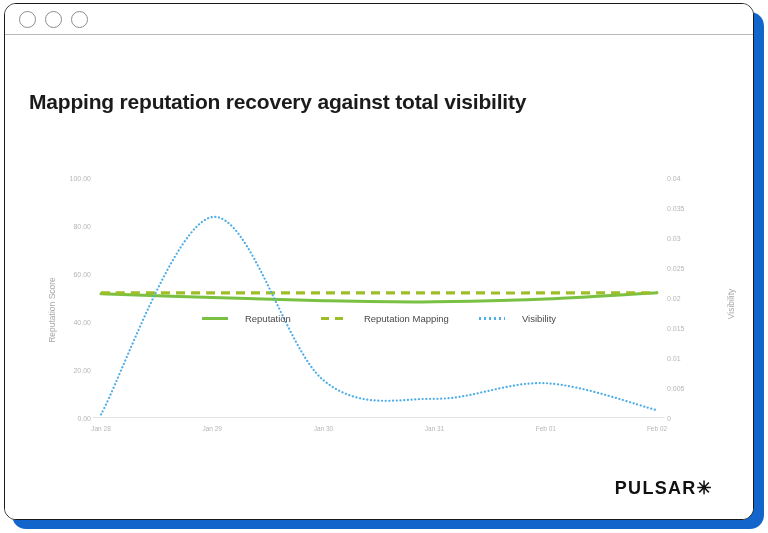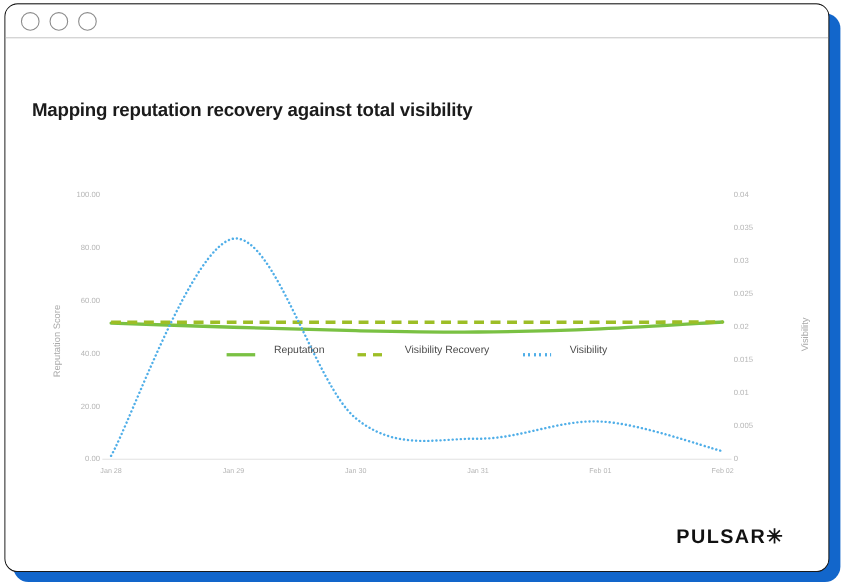--- a/index.html
+++ b/index.html
@@ -23,21 +23,21 @@
   #titlebar{
     position:relative;height:30px;border-bottom:1px solid #b9b9b9;
     display:flex;align-items:center;padding-left:14px;gap:9px;background:#ffffff;
   }
   .dot{width:15px;height:15px;border-radius:50%;border:1.3px solid #8c8c8c;background:#ffffff;}
 
   #content{position:relative;height:484px;background:#ffffff;}
 
   #chart-title{
     position:absolute;left:24px;top:55px;
-    font-size:17px;font-weight:700;color:#1b1b1b;letter-spacing:-0.2px;
+    font-size:21px;font-weight:700;color:#1b1b1b;letter-spacing:-0.2px;
   }
 
   
   #chart{position:absolute;left:0;top:125px;width:748px;height:300px;}
 
   #plot{position:absolute;left:96px;top:18px;width:556px;height:240px;}
 
   
   .ytick-l{position:absolute;right:calc(100% + 10px);transform:translateY(-50%);
     font-size:7px;color:#b6b6b6;white-space:nowrap;}
@@ -54,21 +54,21 @@
   }
   #ylabel-right{
     position:absolute;right:6px;top:48%;transform:translateY(-50%) rotate(-90deg);
     transform-origin:center;font-size:8.5px;color:#a9a9a9;white-space:nowrap;
   }
 
   #legend{
     position:absolute;left:0;right:0;top:278px;
     display:flex;justify-content:center;align-items:center;gap:30px;
   }
-  .leg-item{display:flex;align-items:flex-end;gap:17px;}
+  .leg-item{display:flex;align-items:center;gap:17px;}
   .leg-label{font-size:9.5px;color:#4a4a4a;}
   .swatch{width:26px;height:3px;display:block;}
 
   #brand{
     position:absolute;right:40px;top:442px;
     font-size:18px;font-weight:700;color:#111111;letter-spacing:1.3px;
   }
 </style>
 </head>
 <body>
@@ -132,21 +132,21 @@
 
       </div>
 
       <div id="legend">
           <div class="leg-item">
             <span class="swatch" style="background: rgb(122, 193, 67); height: 3px;"></span>
             <span class="leg-label">Reputation</span>
           </div>
           <div class="leg-item">
             <span class="swatch" style="height: 3px; background-image: repeating-linear-gradient(90deg, rgb(157, 190, 38) 0px, rgb(157, 190, 38) 8px, transparent 8px, transparent 14px);"></span>
-            <span class="leg-label">Visibility Recovery</span>
+            <span class="leg-label">Reputation Mapping</span>
           </div>
           <div class="leg-item">
             <span class="swatch" style="height: 3px; background-image: repeating-linear-gradient(90deg, rgb(79, 174, 232) 0px, rgb(79, 174, 232) 2px, transparent 2px, transparent 5px);"></span>
             <span class="leg-label">Visibility</span>
           </div>
         </div>
 
       <div id="brand">PULSAR✳</div>
 
     </div>

